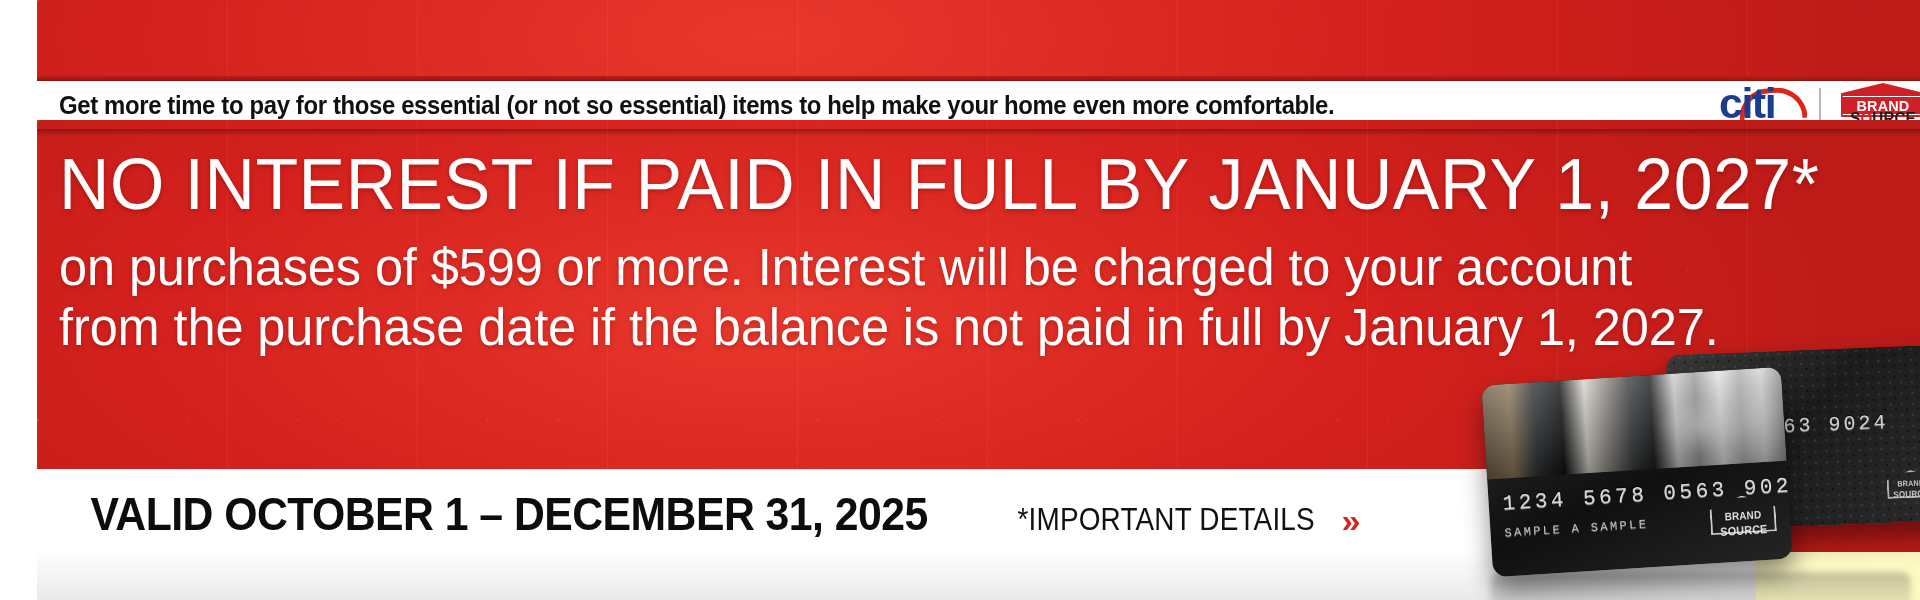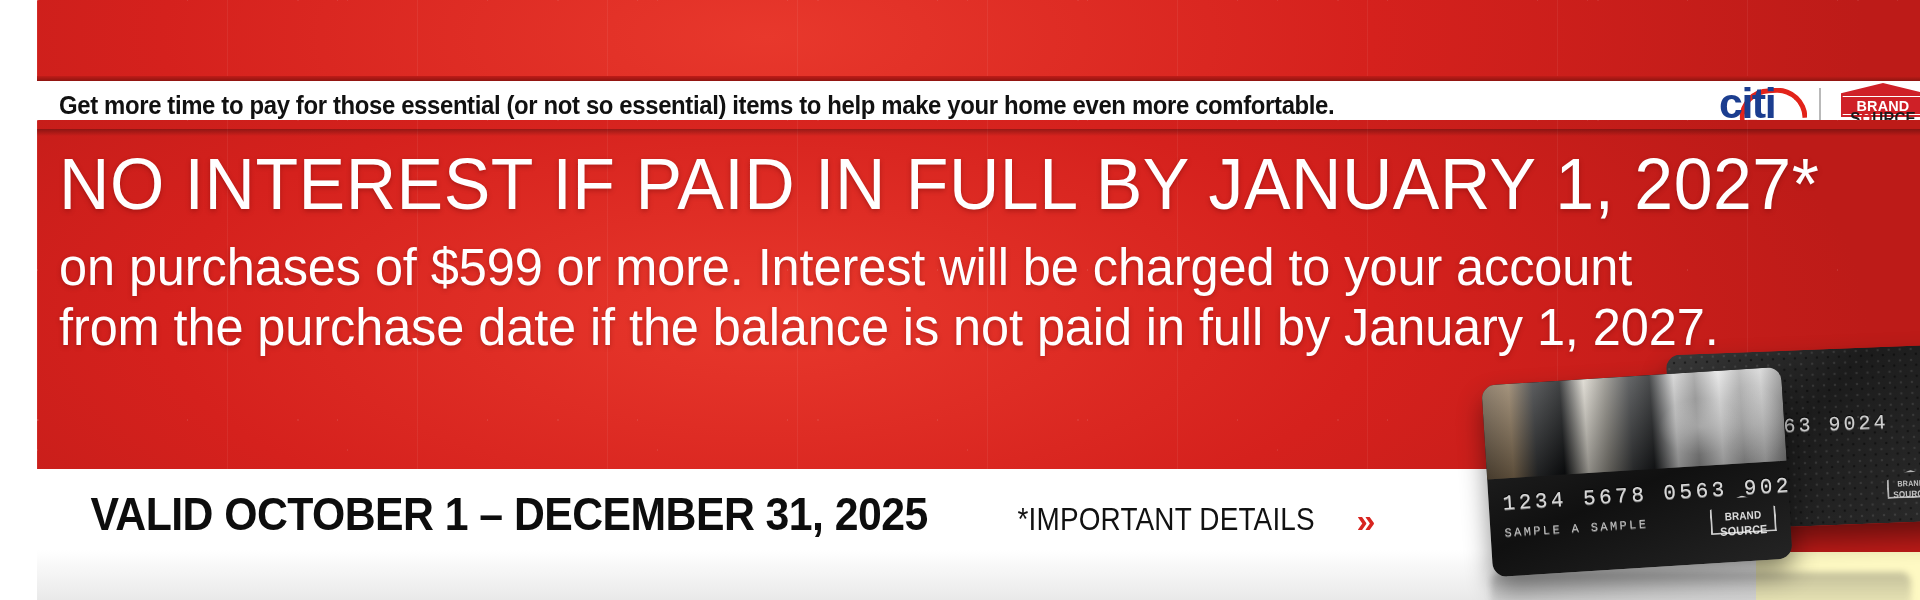--- a/index.html
+++ b/index.html
@@ -153,21 +153,21 @@
     position:absolute;left:22px;top:22px;
     display:flex;align-items:baseline;gap:42px;white-space:nowrap;
   }
   #valid-text{
     font-family:"Liberation Sans", sans-serif;
     font-weight:bold;font-size:46px;letter-spacing:-.6px;
     color:#0d0d0d;line-height:1;
     transform:scaleX(.93);transform-origin:left baseline;
   }
   #details-link{
-    display:flex;align-items:center;gap:23px;cursor:pointer;
+    display:flex;align-items:center;gap:8px;cursor:pointer;
   }
   #details-text{
     font-family:"Liberation Sans", sans-serif;
     font-weight:normal;font-size:31px;letter-spacing:.2px;
     color:#111111;line-height:1;
     transform:scaleX(.90);transform-origin:left baseline;
   }
   #details-chevrons{
     color:#d8241f;font-size:34px;line-height:1;font-weight:bold;
     letter-spacing:-6px;margin-left:2px;

